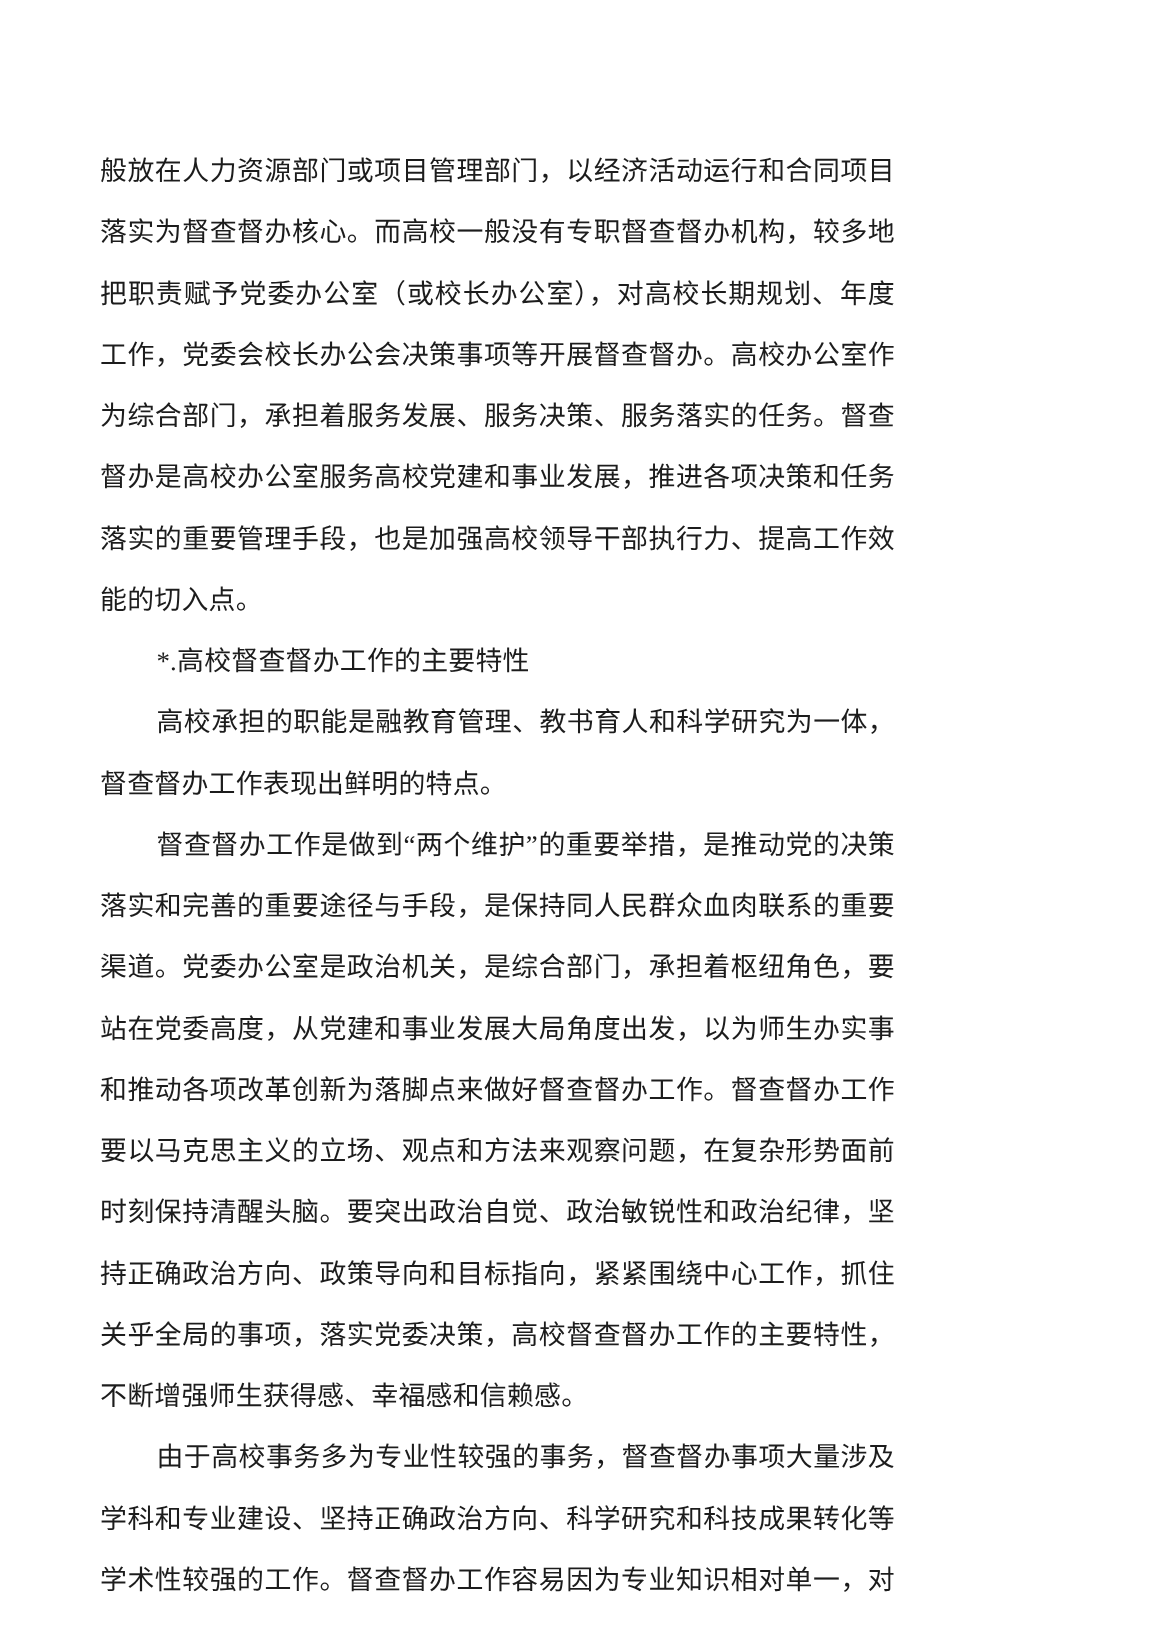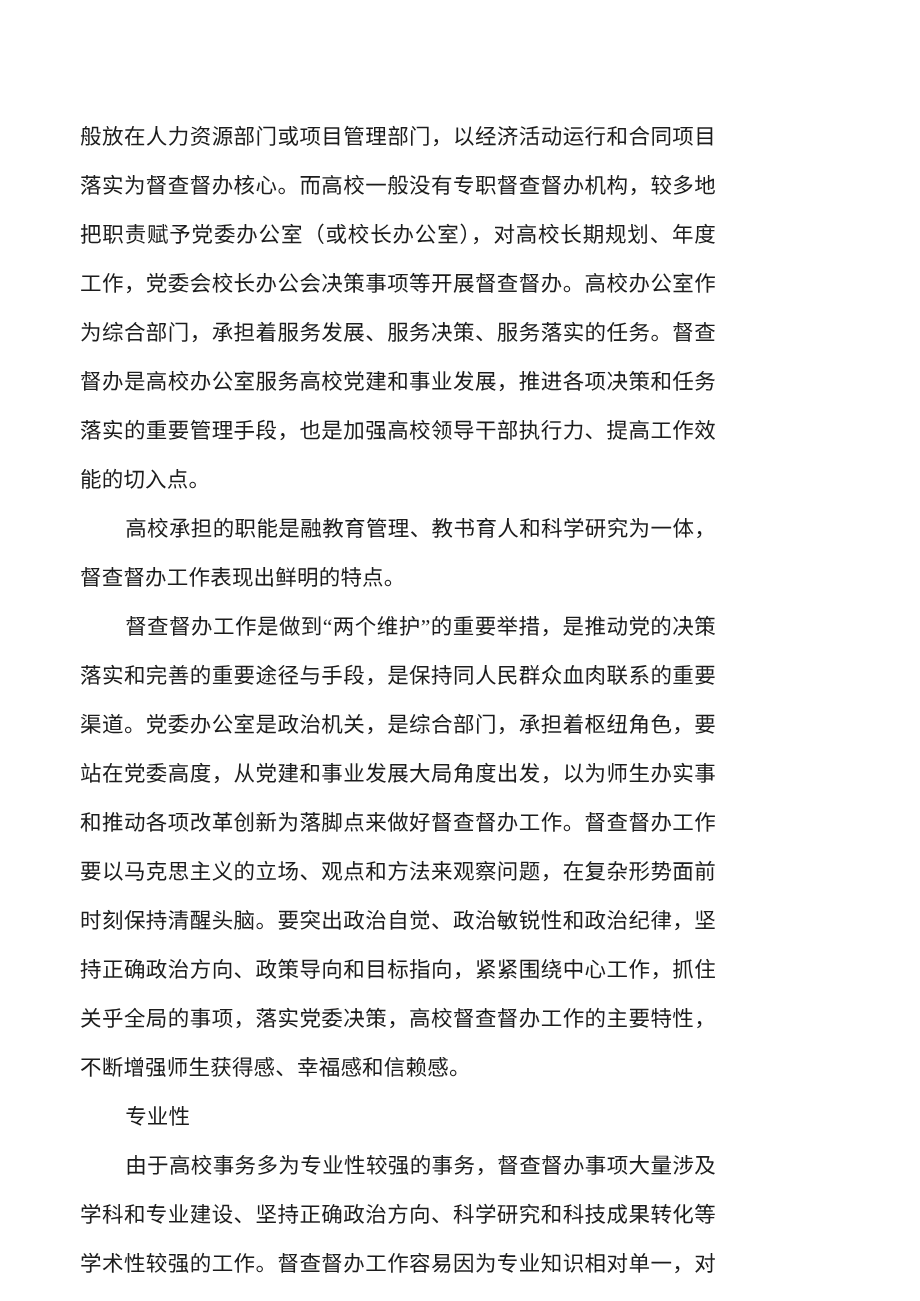--- a/index.html
+++ b/index.html
@@ -36,17 +36,17 @@
   }
   .para.no-indent {
     text-indent: 0;
   }
 </style>
 </head>
 <body>
 
 <div class="page">
   <p class="para no-indent">般放在人力资源部门或项目管理部门，以经济活动运行和合同项目落实为督查督办核心。而高校一般没有专职督查督办机构，较多地把职责赋予党委办公室（或校长办公室），对高校长期规划、年度工作，党委会校长办公会决策事项等开展督查督办。高校办公室作为综合部门，承担着服务发展、服务决策、服务落实的任务。督查督办是高校办公室服务高校党建和事业发展，推进各项决策和任务落实的重要管理手段，也是加强高校领导干部执行力、提高工作效能的切入点。</p>
+  <p class="para indent">*.高校督查督办工作的主要特性</p>
   <p class="para indent">高校承担的职能是融教育管理、教书育人和科学研究为一体，督查督办工作表现出鲜明的特点。</p>
   <p class="para indent">督查督办工作是做到“两个维护”的重要举措，是推动党的决策落实和完善的重要途径与手段，是保持同人民群众血肉联系的重要渠道。党委办公室是政治机关，是综合部门，承担着枢纽角色，要站在党委高度，从党建和事业发展大局角度出发，以为师生办实事和推动各项改革创新为落脚点来做好督查督办工作。督查督办工作要以马克思主义的立场、观点和方法来观察问题，在复杂形势面前时刻保持清醒头脑。要突出政治自觉、政治敏锐性和政治纪律，坚持正确政治方向、政策导向和目标指向，紧紧围绕中心工作，抓住关乎全局的事项，落实党委决策，高校督查督办工作的主要特性，不断增强师生获得感、幸福感和信赖感。</p>
-  <p class="para indent">专业性</p>
   <p class="para indent">由于高校事务多为专业性较强的事务，督查督办事项大量涉及学科和专业建设、坚持正确政治方向、科学研究和科技成果转化等学术性较强的工作。督查督办工作容易因为专业知识相对单一，对工作完成情况无法进行准确评估，或容</p>
 </div>
 
 </body></html>

